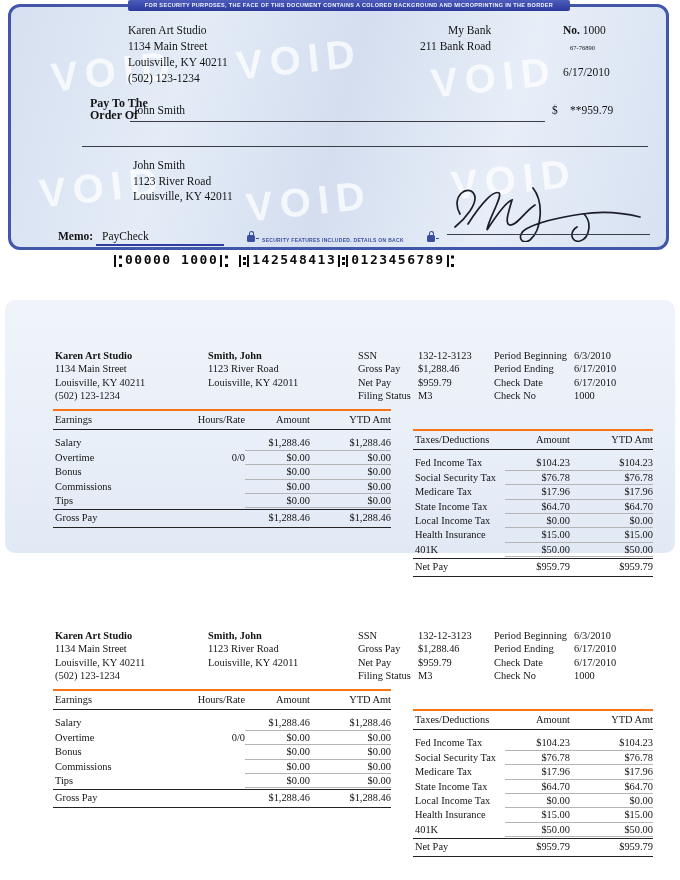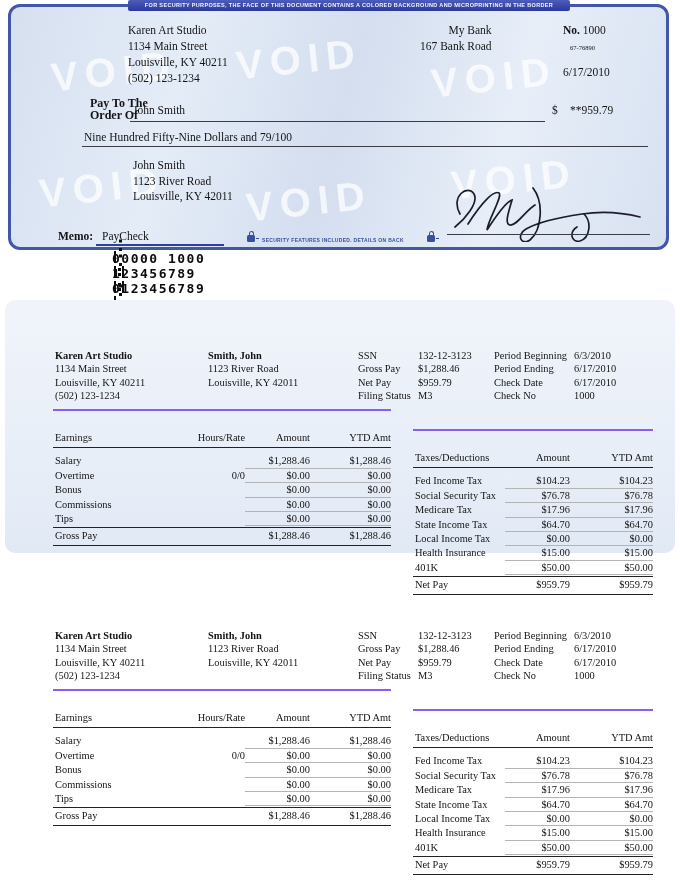--- a/index.html
+++ b/index.html
@@ -23,23 +23,23 @@
   .h-line{position:absolute;border-top:1.3px solid #3c3c44;height:0;}
   .memo-line{position:absolute;border-top:2px solid #2f3f9e;height:0;}
   .sec-note{position:absolute;font-family:"Liberation Sans",sans-serif;font-size:5px;
     font-weight:bold;color:#3a4fa0;letter-spacing:.3px;white-space:nowrap;}
   .lock{position:absolute;width:8px;height:7px;background:#3a4fa0;border-radius:1.5px;}
   .lock::before{content:"";position:absolute;top:-4px;left:1.5px;width:3px;height:4px;
     border:1.4px solid #3a4fa0;border-bottom:none;border-radius:3px 3px 0 0;}
   .lock::after{content:"";position:absolute;right:-3.5px;top:2.5px;width:3px;height:1.6px;background:#3a4fa0;}
 
   
-  .micr{position:absolute;left:112px;top:251px;height:16px;display:flex;align-items:flex-start;
+  .micr{position:absolute;left:112px;top:251px;height:16px;display:flex;align-items:flex-end;
     font-family:"DejaVu Sans Mono",monospace;font-weight:bold;font-size:13px;
-    letter-spacing:1.5px;color:#0d0d0d;white-space:nowrap;flex-direction:column;}
+    letter-spacing:1.5px;color:#0d0d0d;white-space:nowrap;}
   .ms{display:inline-block;position:relative;width:9px;height:12px;margin:0 2px;}
   .ms-onus::before{content:"";position:absolute;left:0;top:0;width:2.2px;height:12px;background:#0d0d0d;}
   .ms-onus::after{content:"";position:absolute;left:4.5px;bottom:0;width:3.4px;height:3.4px;
     background:#0d0d0d;box-shadow:0 -8.5px 0 #0d0d0d;}
   .ms-transit{width:11px;}
   .ms-transit::before{content:"";position:absolute;left:0;top:0;width:2.2px;height:12px;
     background:#0d0d0d;box-shadow:8px 0 0 #0d0d0d;}
   .ms-transit::after{content:"";position:absolute;left:4.2px;top:2.2px;width:2.6px;height:2.6px;
     background:#0d0d0d;box-shadow:0 5px 0 #0d0d0d;}
 
@@ -48,21 +48,21 @@
     background:linear-gradient(180deg,#f0f4fa 0%,#e9eff8 55%,#e1e9f5 100%);}
 
   .stub{position:absolute;left:0;width:680px;height:200px;font-size:10.4px;line-height:13.4px;}
   #stub1{top:347px;} #stub2{top:627px;}
   .blk{position:absolute;top:2px;white-space:nowrap;}
   .b-emp{left:55px;} .b-emp2{left:208px;} .b-il{left:358px;} .b-iv{left:418px;}
   .b-pl{left:494px;} .b-pv{left:574px;}
 
   .tbl{position:absolute;top:62px;}
   .t-earn{left:53px;width:338px;} .t-ded{left:413px;width:240px;margin-top:20px;}
-  .thead{display:flex;border-top:2px solid #8b5cf6;border-bottom:1px solid #222;padding:20px 0 3px 0;}
+  .thead{display:flex;border-top:2px solid #f97316;border-bottom:1px solid #222;padding:2px 0 3px 0;}
   .rows{margin-top:6px;}
   .trow{display:flex;}
   .ttotal{display:flex;border-top:1px solid #222;border-bottom:1px solid #222;margin-top:1px;padding:1px 0 2px 0;}
   .ce1{width:110px;padding-left:2px;} .ce2{width:80px;text-align:right;}
   .ce3{width:65px;text-align:right;} .ce4{width:81px;text-align:right;}
   .cd1{width:90px;padding-left:2px;} .cd2{width:65px;text-align:right;} .cd3{width:83px;text-align:right;}
   .u{border-bottom:1px solid #b4b4b4;}
 </style>
 </head>
 <body>
@@ -82,40 +82,39 @@
 
   <div class="abs chk-txt" style="left:128px;top:22px;">
     <div>Karen Art Studio</div>
     <div>1134 Main Street</div>
     <div>Louisville, KY 40211</div>
     <div>(502) 123-1234</div>
   </div>
 
   <div class="abs chk-txt" style="left:420px;top:22px;text-align:right;">
     <div>My Bank</div>
-    <div>167 Bank Road</div>
+    <div>211 Bank Road</div>
   </div>
 
   <div class="abs chk-txt" style="left:563px;top:22px;">
     <span class="bold">No.</span>
     <span>1000</span>
   </div>
   <div class="abs" style="left:570px;top:44px;font-size:6.5px;">67-76890</div>
   <div class="abs chk-txt" style="left:563px;top:64px;">6/17/2010</div>
 
   <div class="abs payto" style="left:90px;top:98px;">
     <div>Pay To The</div>
     <div>Order Of</div>
   </div>
   <div class="abs chk-txt" style="left:133px;top:102px;">John Smith</div>
   <div class="h-line" style="left:130px;top:121px;width:415px;"></div>
   <div class="abs chk-txt" style="left:552px;top:102px;">$</div>
   <div class="abs chk-txt" style="left:570px;top:102px;">**959.79</div>
 
-  <div class="abs chk-txt" style="left:84px;top:129px;">Nine Hundred Fifty-Nine Dollars and 79/100</div>
   <div class="h-line" style="left:82px;top:146px;width:566px;"></div>
 
   <div class="abs chk-txt" style="left:133px;top:158px;line-height:15.5px;">
     <div>John Smith</div>
     <div>1123 River Road</div>
     <div>Louisville, KY 42011</div>
   </div>
 
   <svg class="abs" style="left:438px;top:180px;" width="215" height="62" viewBox="0 0 215 62">
     <path d="M22,34 C12,16 30,4 36,14 C41,23 26,40 17,47 M30,44 C44,22 56,10 61,13 C65,16 50,40 49,50 C58,36 68,22 74,20 C71,31 66,44 72,45 C79,46 88,30 97,25 M95,8 C106,22 104,50 92,60 C83,66 78,55 88,49 C100,42 124,37 144,34 C164,31 186,33 202,37 M146,34 C154,42 152,58 142,61 C133,63 131,52 139,47" stroke="#1c1c2b" stroke-width="1.7" fill="none" stroke-linecap="round"></path>
@@ -129,21 +128,21 @@
   <span class="lock" style="left:247px;top:235px;"></span>
   <div class="sec-note" style="left:262px;top:237px;">SECURITY FEATURES INCLUDED. DETAILS ON BACK</div>
   <span class="lock" style="left:427px;top:235px;"></span>
 
   <div class="micr">
     <span class="ms ms-onus"></span>
       <span>00000 1000</span>
       <span class="ms ms-onus"></span>
     <span style="width:6px;display:inline-block;"></span>
     <span class="ms ms-transit"></span>
-      <span>123456789</span>
+      <span>142548413</span>
       <span class="ms ms-transit"></span>
       <span>0123456789</span>
       <span class="ms ms-onus"></span>
   </div>
 
   <div class="mid-panel"></div>
 
   <div class="stub" id="stub1">
     <div class="blk b-emp">
       <div class="bold">Karen Art Studio</div>

